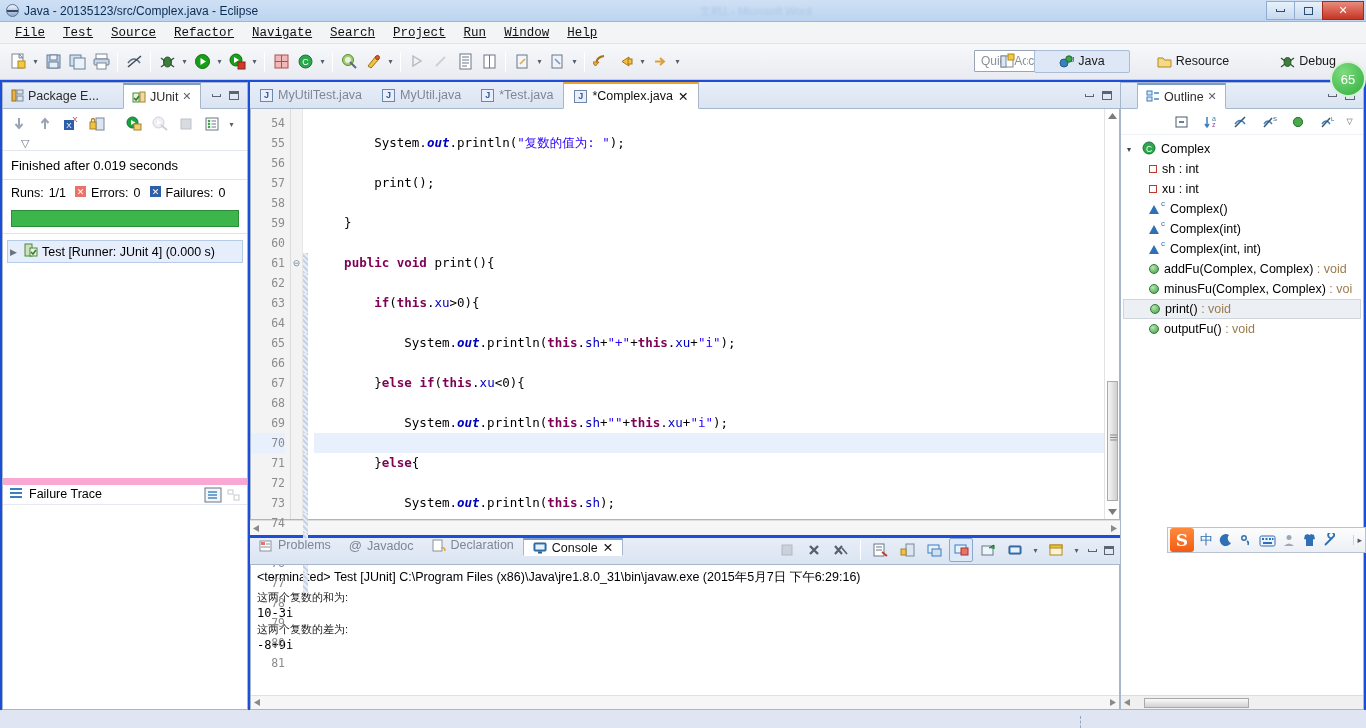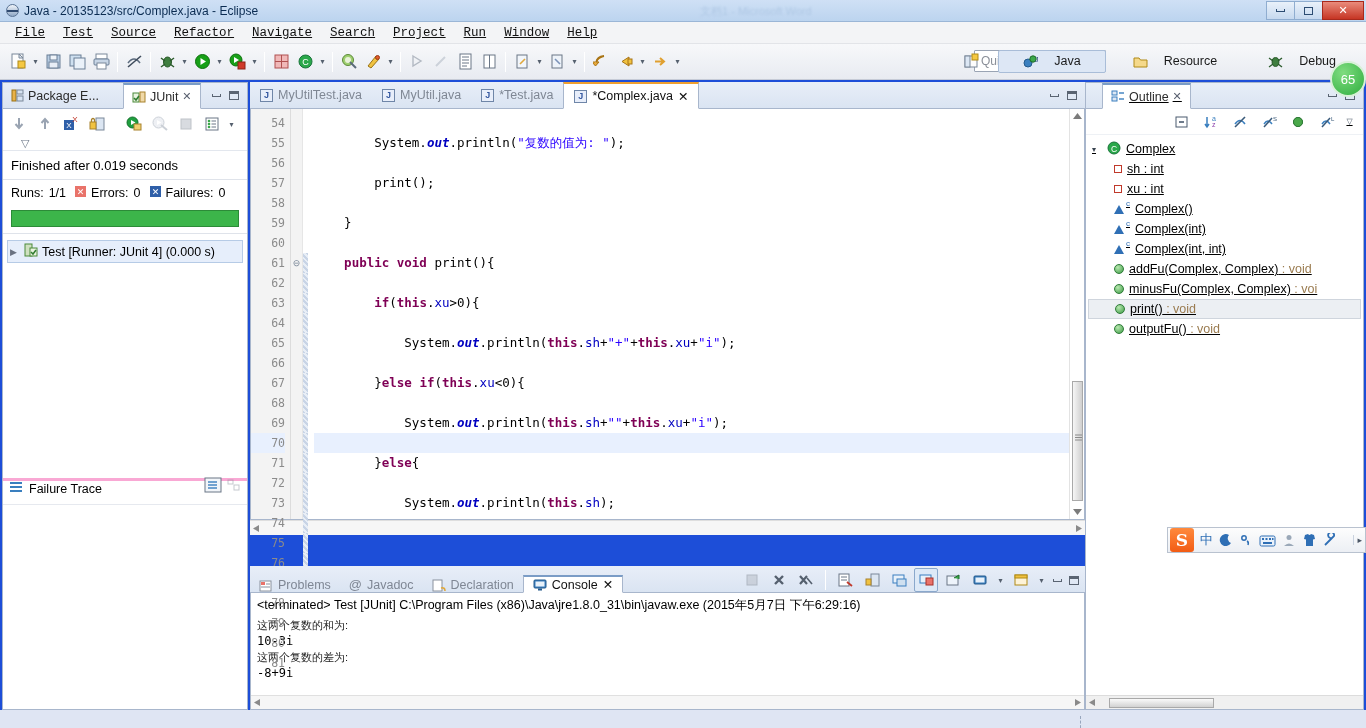--- a/index.html
+++ b/index.html
@@ -58,35 +58,35 @@
   .tb svg{display:block;}
   .caret { width:11px;height:24px;display:flex;align-items:center;justify-content:center;color:#55606e;font-size:8px;}
   .tbsep { width:1px;height:20px;background:#c9cfda;margin:0 4px; border-right:1px solid #fff;}
   #quickaccess {
     position:absolute; right:260px; top:6px; width:132px; height:22px;
     border:1px solid #9aa4b4; background:#fff; font-size:12px;
     color:#8a8f98; padding:3px 6px; border-radius:1px;
   }
   #persp-bar { position:absolute; right:6px; top:5px; display:flex; align-items:center; gap:3px; }
   .persp {
-    display:flex;align-items:center;gap:16px;padding:3px 24px;font-size:12.5px;color:#1a1a1a;border-radius:2px;text-align:center;
+    display:flex;align-items:center;gap:4px;padding:3px 24px;font-size:12.5px;color:#1a1a1a;border-radius:2px;text-align:center;
   }
   .persp.active { background:#dde7f5; border:1px solid #a9bdd8; }
   #green-badge{
     position:absolute; right:-6px; top:12px; width:36px;height:36px;border-radius:50%;
     background:radial-gradient(circle at 35% 30%,#7fdc7f,#2fae3f);
     border:2px solid #d9f0d9; color:#fff; font-size:13px;
     display:flex;align-items:center;justify-content:center; z-index:40;
   }
 
   
   #workbench { display:flex; height:630px; width:100%; background:#1d4ed8; }
   #left-col { width:248px; display:flex; flex-direction:column; padding:2px 0 0 2px;}
   #center-col { flex:1; display:flex; flex-direction:column; min-width:0; }
-  #right-col { width:281px; display:flex; flex-direction:column; padding:2px 2px 0 0;text-decoration:underline;}
+  #right-col { width:246px; display:flex; flex-direction:column; padding:2px 2px 0 0;}
 
   .view {
     background:#fff; border:1px solid #a8b6cc; display:flex; flex-direction:column; min-height:0;
   }
   .viewtabs {
     height:26px; background:linear-gradient(#e8eef8,#dae4f2);
     display:flex; align-items:stretch; border-bottom:1px solid #a8b6cc; position:relative;
   }
   .vtab {
     display:flex;align-items:center;gap:4px;padding:0 8px;font-size:12.5px;color:#2b2b2b;
@@ -107,22 +107,22 @@
   #junit-status{ padding:7px 8px 6px; font-size:13px; border-bottom:1px solid #dfe3ea; }
   #junit-counts{ display:flex; align-items:center; gap:5px; padding:6px 8px; font-size:12.5px;}
   #junit-counts .lbl{font-weight:400;}
   #junit-counts .val{margin-right:4px;}
   #progressbar{ margin:4px 8px 6px; height:17px; background:#3cb54a; border:1px solid #2c8b38;}
   #junit-tree{ flex:1; padding:6px 4px; border-top:1px solid #dfe3ea; min-height:0; }
   .tree-row{ display:flex;align-items:center;gap:4px;font-size:12.5px;padding:2px 2px; }
   .tree-row.sel{ background:#e6eefb; border:1px solid #b6cbe6; }
   .arrow{ width:10px;color:#6a7280;font-size:9px; }
   #failure-trace-hdr{
-    height:26px; border-top:3px solid #f9a8d4; background:#fff;
-    display:flex;align-items:flex-end;gap:6px;padding:8px 6px; font-size:12.5px;
+    height:26px; border-top:7px solid #f9a8d4; background:#fff;
+    display:flex;align-items:flex-start;gap:6px;padding:2px 6px; font-size:12.5px;
   }
   #failure-trace-body{ height:205px; background:#fff; border-top:1px solid #e6e9ef; }
 
   
   #editor-area{ flex:1; display:flex; flex-direction:column; min-height:0; margin:2px 0 0 2px; }
   #editor-tabs{
     height:27px; background:linear-gradient(#e8eef8,#dae4f2); display:flex; align-items:stretch;
     border-bottom:1px solid #a8b6cc; position:relative;
   }
   .etab{ display:flex;align-items:center;gap:5px;padding:0 10px;font-size:12.5px;color:#7f8794; }
@@ -157,22 +157,22 @@
   }
   #vthumb{position:absolute;left:2px;width:11px;top:272px;height:120px;background:linear-gradient(90deg,#f6f6f6,#cfcfcf);border:1px solid #a9a9a9;}
   #hscrollbar{
     height:15px;background:#f6f6f6;border-top:1px solid #dedede;display:flex;align-items:center;
     justify-content:space-between;padding:0 2px;flex:none;
   }
 
   
   #console-area{ height:172px; margin:3px 0 0 2px; display:flex; flex-direction:column;}
   #console-tabs{
-    height:27px;background:linear-gradient(#e8eef8,#dae4f2);display:flex;align-items:flex-end;
-    border-bottom:1px solid #a8b6cc;position:relative;margin-top:28px;
+    height:27px;background:linear-gradient(#e8eef8,#dae4f2);display:flex;align-items:flex-start;
+    border-bottom:1px solid #a8b6cc;position:relative;
   }
   .ctab{display:flex;align-items:center;gap:5px;padding:0 9px;font-size:12.5px;color:#7f8794;}
   .ctab.active{background:#fff;color:#111;border:1px solid #a8b6cc;border-bottom:1px solid #fff;
                margin-bottom:-1px;border-top:2px solid #7a9cc6;}
   .ctab-btns{margin-left:auto;display:flex;align-items:center;gap:3px;padding-right:4px;}
   #console-body{flex:1;background:#fff;border:1px solid #a8b6cc;border-top:none;display:flex;flex-direction:column;min-height:0;}
   #console-head{font-size:12.5px;padding:4px 6px 2px;white-space:nowrap;}
   #console-out{flex:1;padding:2px 6px;overflow:hidden;}
   .cn-cn{font-size:11px;color:#222;line-height:15px;}
   .cn-mono{font-family:"DejaVu Sans Mono",monospace;font-size:12px;line-height:17px;}

